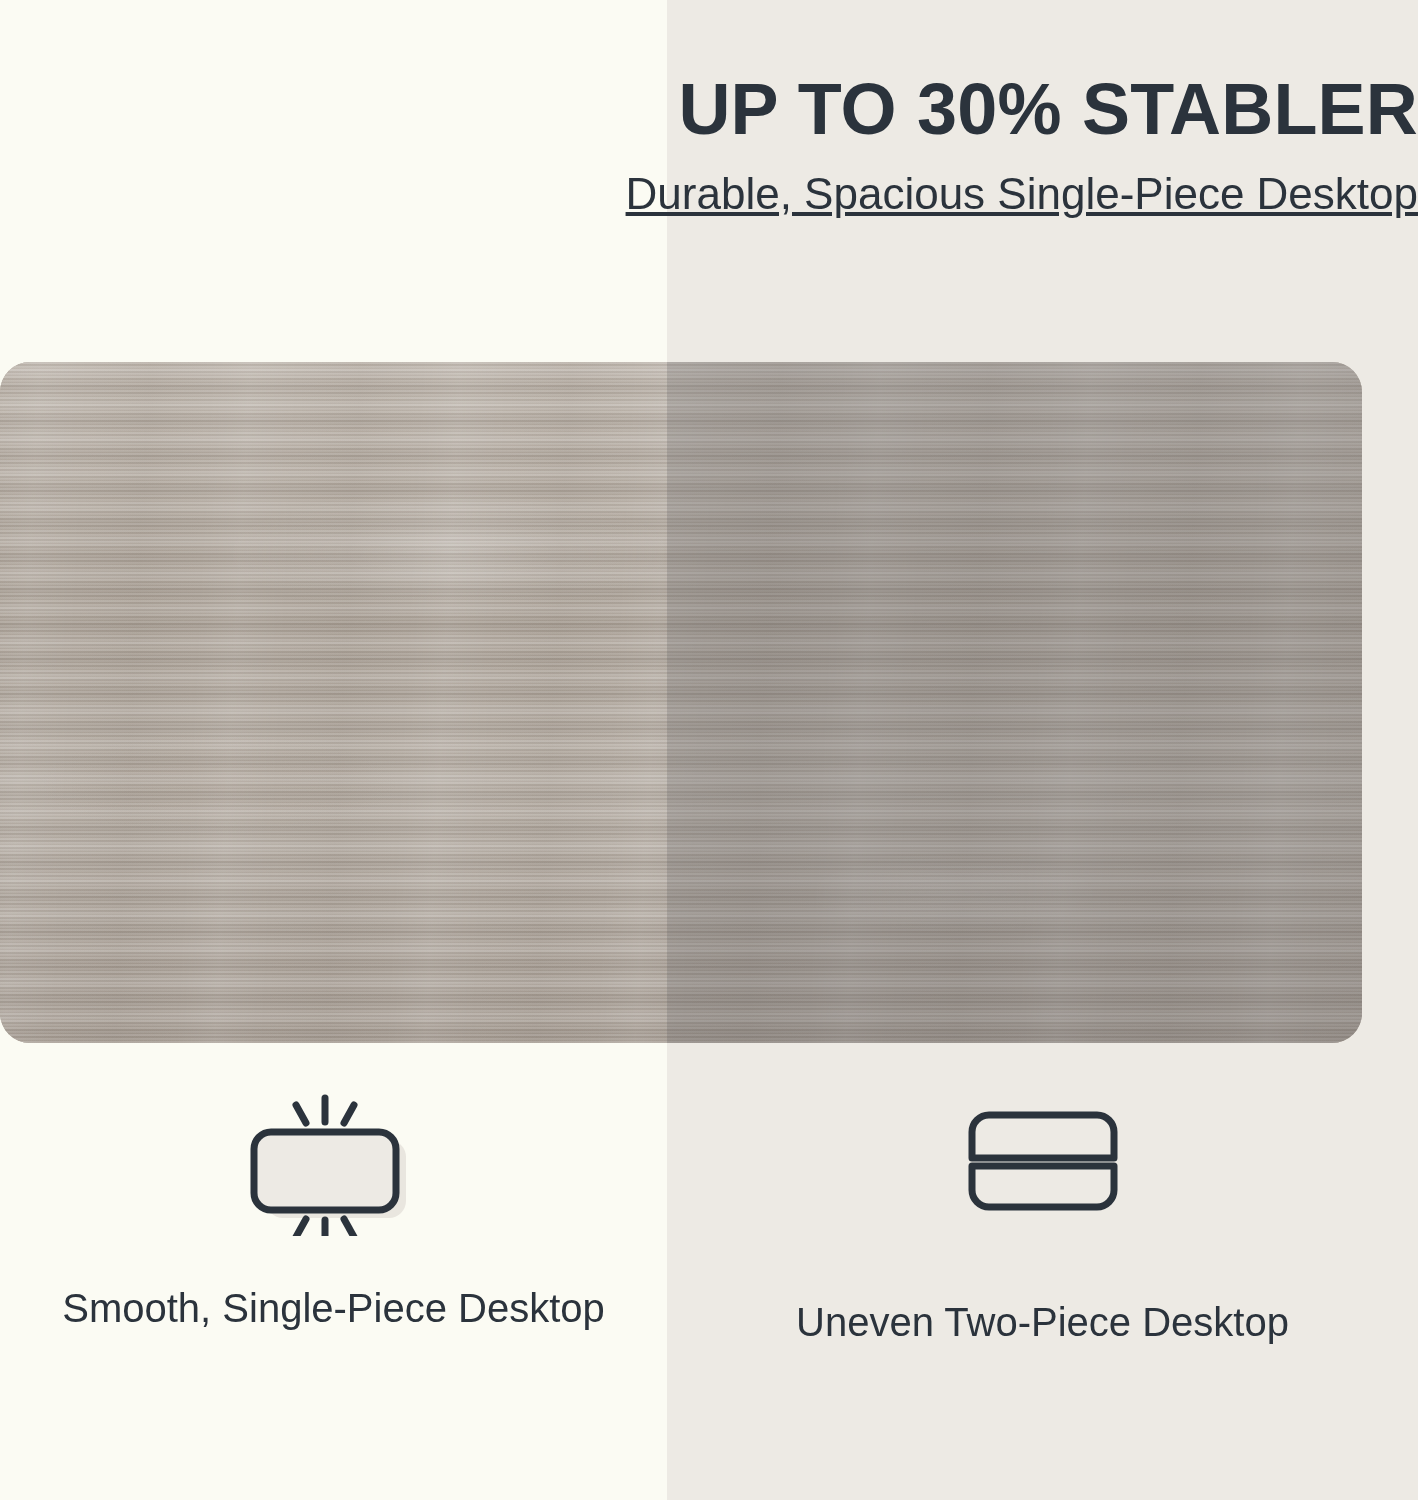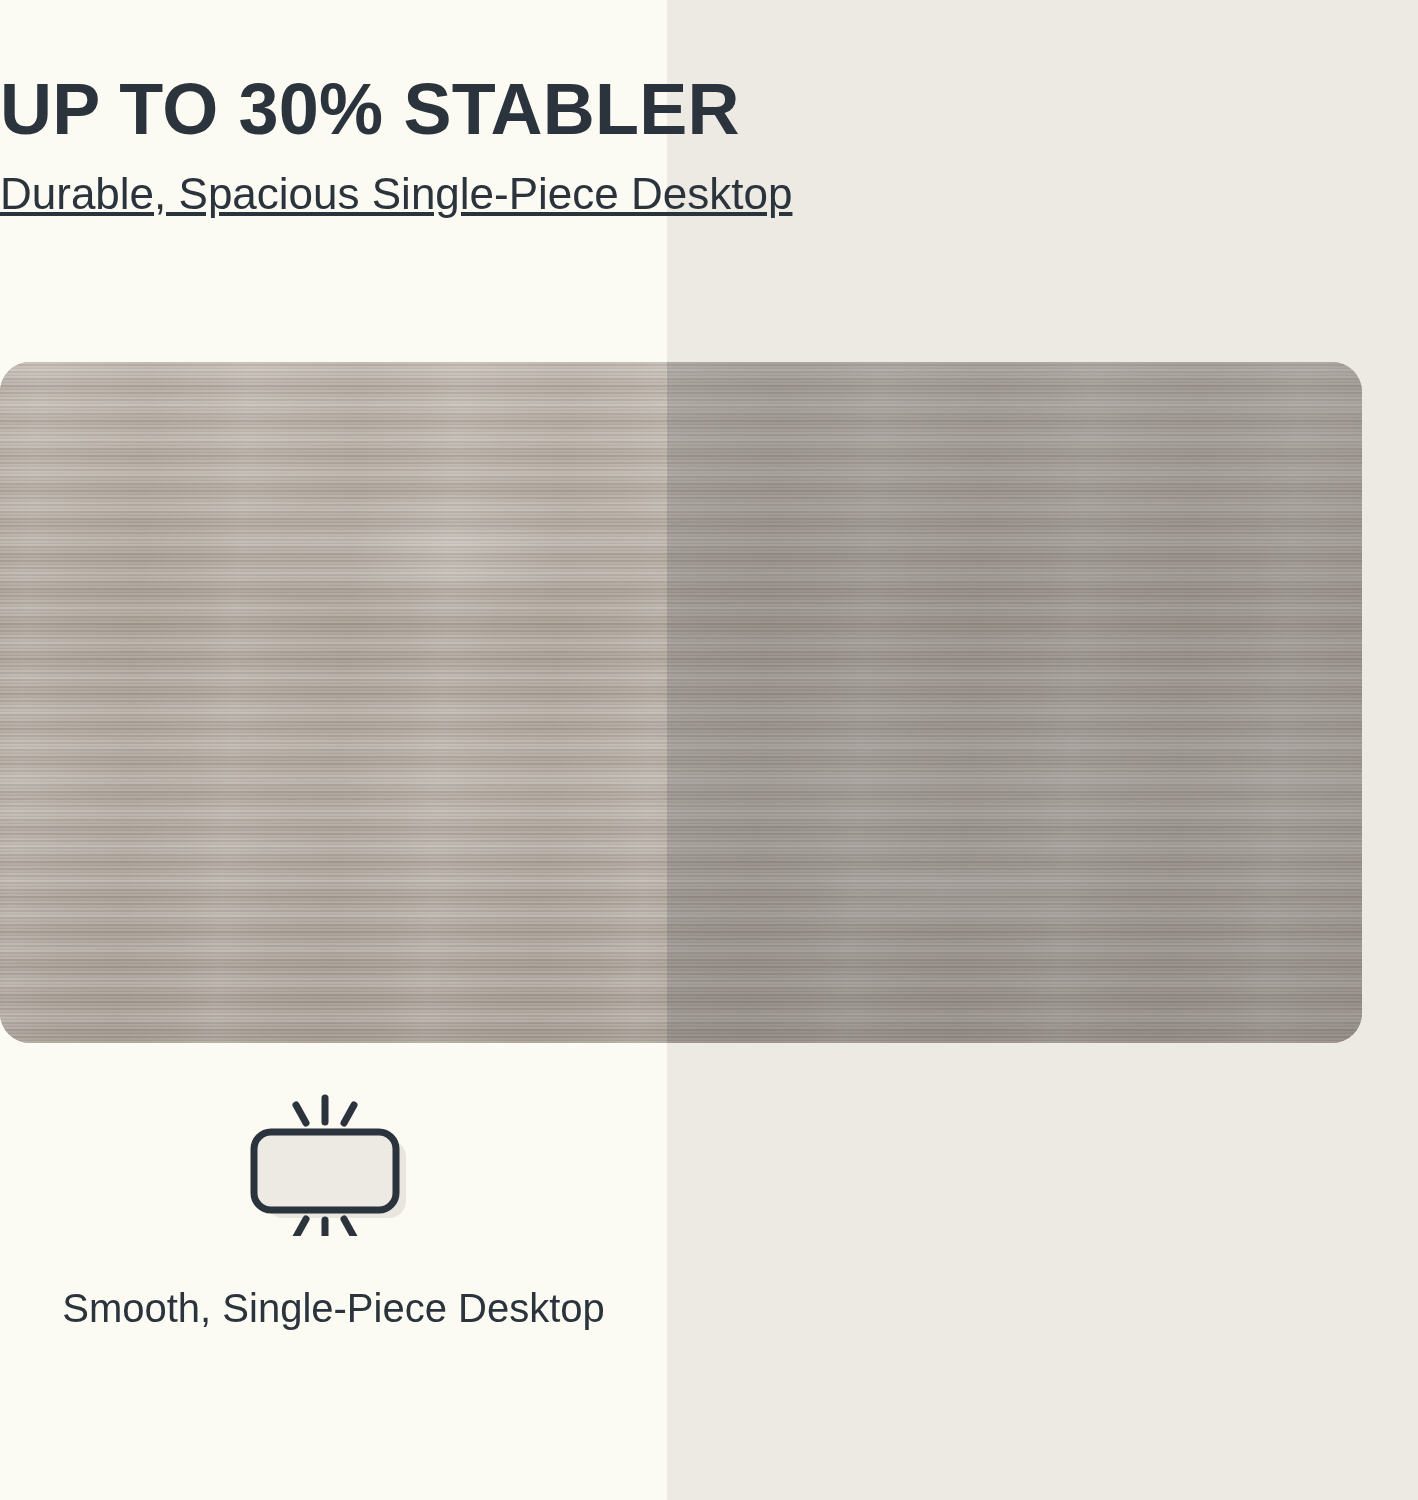--- a/index.html
+++ b/index.html
@@ -33,21 +33,21 @@
     left: 667px; top: 0;
     width: 751px; height: 1500px;
     background: #EDEAE4;
   }
 
   
   .header {
     position: absolute;
     left: 0; top: 0;
     width: 1418px;
-    text-align: left;
+    text-align: right;
     z-index: 5;
   }
   .headline {
     margin: 0;
     padding-top: 72px;
     font-size: 72px;
     font-weight: 700;
     letter-spacing: 0.2px;
     color: #2B333C;
     line-height: 1.04;
@@ -195,15 +195,26 @@
           <g stroke="#2B333C" stroke-width="7" stroke-linecap="round">
             <line x1="86" y1="134" x2="86" y2="158"></line>
             <line x1="57" y1="151" x2="67" y2="133"></line>
             <line x1="115" y1="151" x2="105" y2="133"></line>
           </g>
         </svg>
       </div>
       <p class="caption">Smooth, Single-Piece Desktop</p>
     </div>
 
+    <div class="col col-right">
+      <div class="icon-slot">
+        <svg width="160" height="110" viewBox="0 0 160 110">
+
+          <path d="M9 52 L9 26 A17 17 0 0 1 26 9 L134 9 A17 17 0 0 1 151 26 L151 52 Z" fill="#EDEAE4" stroke="#2B333C" stroke-width="7" stroke-linejoin="round"></path>
+
+          <path d="M9 60 L151 60 L151 84 A17 17 0 0 1 134 101 L26 101 A17 17 0 0 1 9 84 Z" fill="#EDEAE4" stroke="#2B333C" stroke-width="7" stroke-linejoin="round"></path>
+        </svg>
+      </div>
+      <p class="caption">Uneven Two-Piece Desktop</p>
+    </div>
 
   </div>
 </div>
 
 </body></html>

